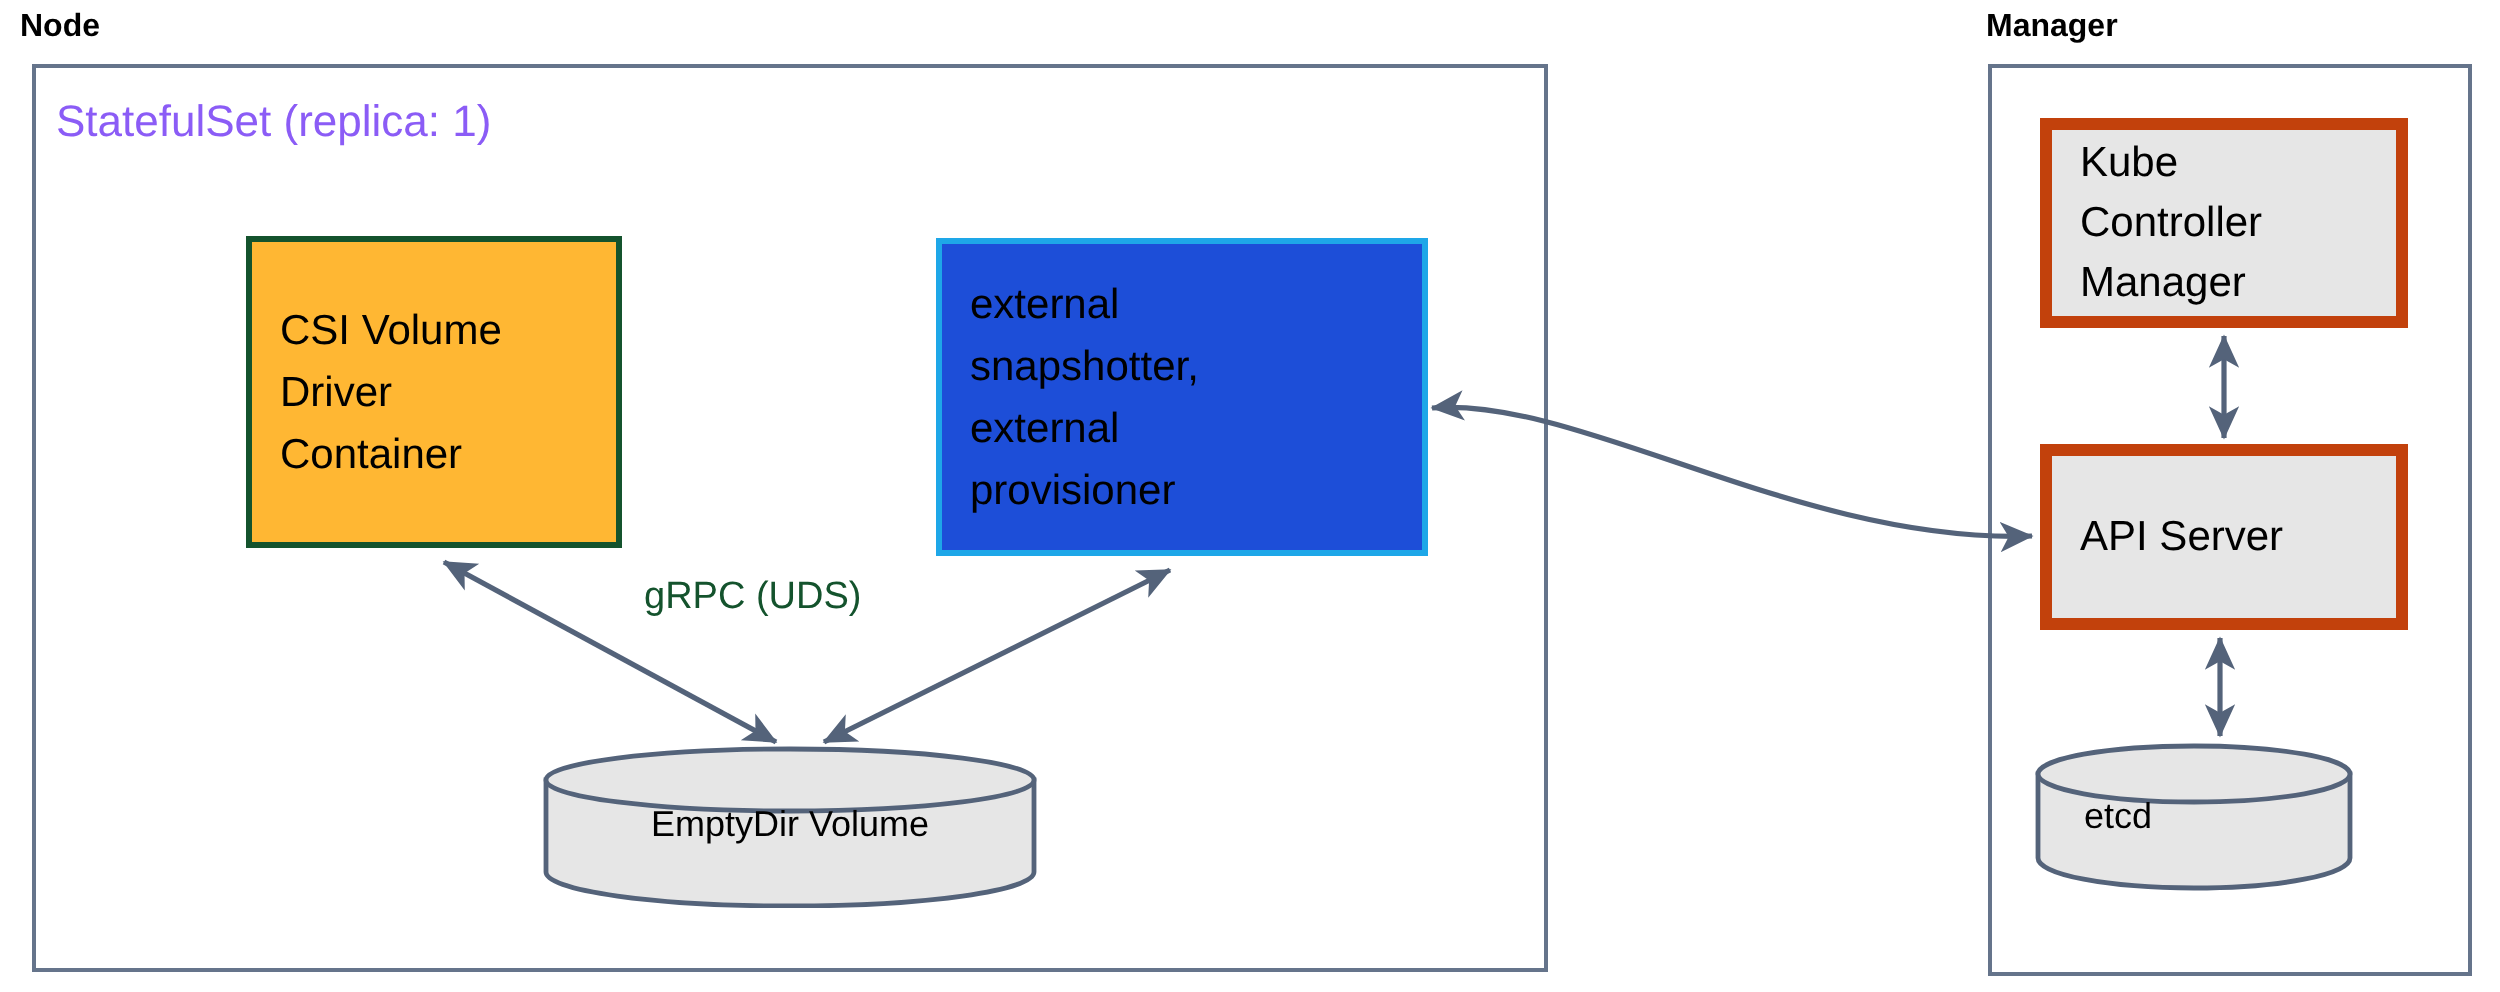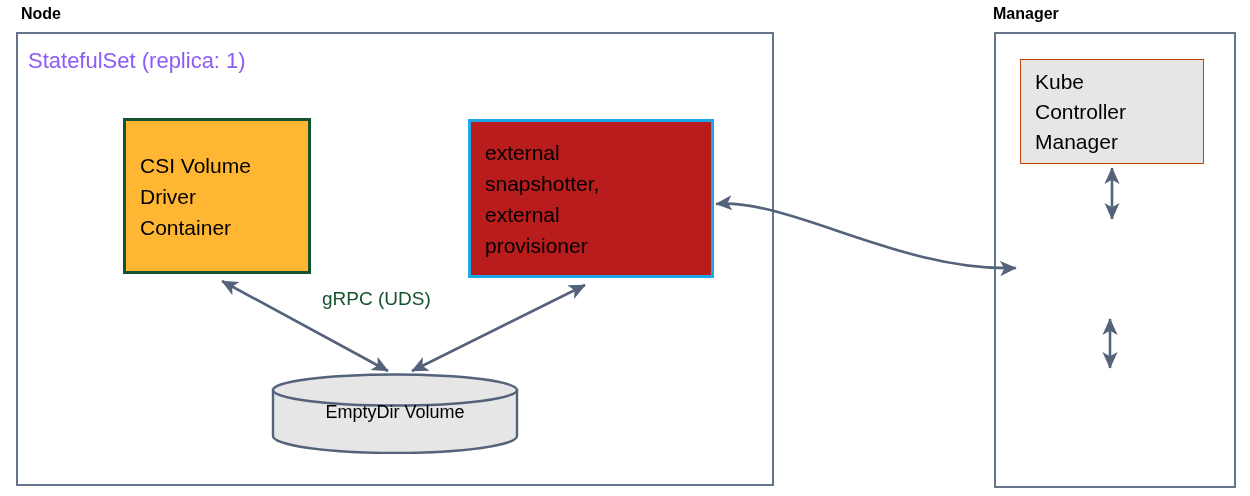--- a/index.html
+++ b/index.html
@@ -58,26 +58,26 @@
     color: #000000;
     padding-left: 14px;
     text-align: left;
     white-space: pre-line;
   }
   .box-orange {
     background: #ffb733;
     border: 3px solid #14532d;
   }
   .box-green {
-    background: #b91c1c;
+    background: #1d4ed8;
     border: 3px solid #1ea7e8;
   }
   .box-grey {
     background: #e6e6e6;
-    border: 1px solid #c2410c;
+    border: 6px solid #c2410c;
   }
   .box-grey .label { font-size: 21px; line-height: 30px; }
 
   
   .cyl-wrap { position: absolute; }
   .cyl-label {
     position: absolute;
     left: 0; right: 0;
     text-align: center;
     font-size: 18px;
@@ -103,21 +103,21 @@
     width: 1250px;
     height: 496px;
     pointer-events: none;
   }
 </style>
 </head>
 <body>
 
 <div id="canvas">
 
-  <div class="abs group-label" style="left:21px; top:5px;">Node</div>
+  <div class="abs group-label" style="left:10px; top:5px;">Node</div>
 
   <div class="abs container-box" style="left:16px; top:32px; width:758px; height:454px;"></div>
 
   <div class="abs box-title" style="left:28px; top:48px;">StatefulSet (replica: 1)</div>
 
   <div class="abs comp-box box-orange" style="left:123px; top:118px; width:188px; height:156px;">
     <span class="label">CSI Volume
 Driver
 Container</span>
   </div>
@@ -142,21 +142,31 @@
   <div class="abs group-label" style="left:993px; top:5px;">Manager</div>
 
   <div class="abs container-box" style="left:994px; top:32px; width:242px; height:456px;"></div>
 
   <div class="abs comp-box box-grey" style="left:1020px; top:59px; width:184px; height:105px;">
     <span class="label">Kube
 Controller
 Manager</span>
   </div>
 
+  <div class="abs comp-box box-grey" style="left:1020px; top:222px; width:184px; height:93px;">
+    <span class="label">API Server</span>
+  </div>
 
+  <div class="cyl-wrap" style="left:1016px; top:370px; width:162px; height:76px;">
+    <svg width="162" height="76" viewBox="0 0 162 76">
+      <path d="M3,17 L3,59 A78,15 0 0 0 159,59 L159,17 Z" fill="#e6e6e6" stroke="#54637a" stroke-width="2.4"></path>
+      <ellipse cx="81" cy="17" rx="78" ry="14" fill="#e6e6e6" stroke="#54637a" stroke-width="2.4"></ellipse>
+    </svg>
+    <div class="cyl-label left-align" style="top:28px;">etcd</div>
+  </div>
 
   <svg class="overlay">
     <defs>
       <marker id="arrowEnd" viewBox="0 0 12 12" refX="10.5" refY="6" markerWidth="7" markerHeight="7" orient="auto-start-reverse">
         <path d="M0,1 L11,6 L0,11 L2.8,6 Z" fill="#54637a"></path>
       </marker>
       <marker id="arrowStart" viewBox="0 0 12 12" refX="10.5" refY="6" markerWidth="7" markerHeight="7" orient="auto-start-reverse">
         <path d="M0,1 L11,6 L0,11 L2.8,6 Z" fill="#54637a"></path>
       </marker>
     </defs>

